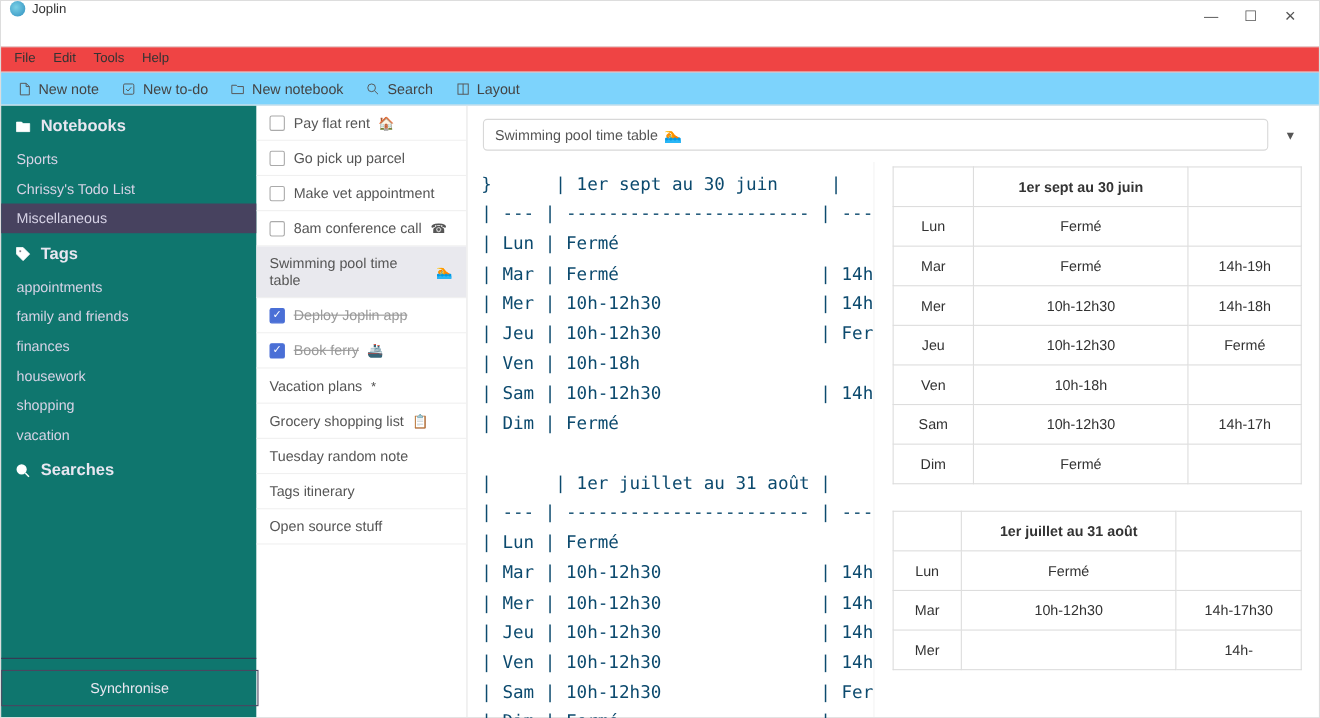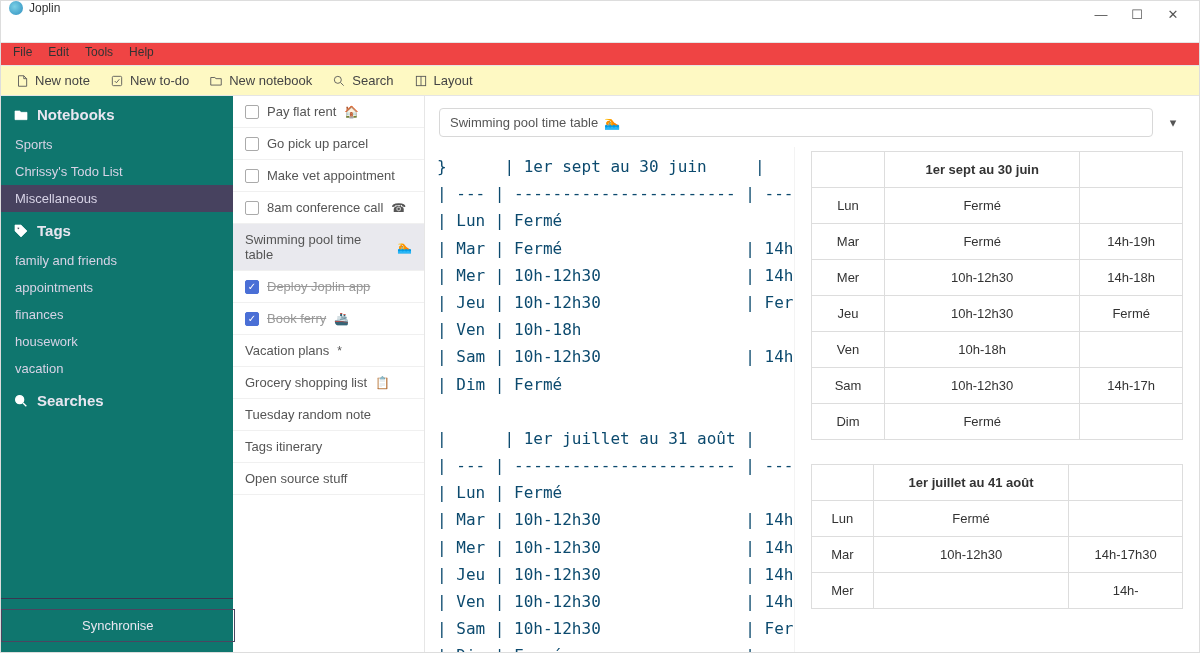--- a/index.html
+++ b/index.html
@@ -8,21 +8,21 @@
   
   .titlebar { display:flex; height:41px; padding:0 8px; background:#fff; }
   .titlebar .app-icon { width:14px; height:14px; border-radius:50%; background:radial-gradient(circle at 40% 40%, #7ad0e6, #2f8fbf); margin-right:6px; }
   .titlebar .title { font-size:12px; color:#333; }
   .titlebar .spacer { flex:1; }
   .winbtn { width:36px; height:26px; display:inline-flex; align-items:center; justify-content:center; color:#555; font-size:13px; }
   
   .menubar { display:flex; align-items:flex-start; height:24px; background:#ef4444; border-top:1px solid #e5e5e5; border-bottom:1px solid #e5e5e5; padding:0 4px; font-size:12px; color:#333; }
   .menubar .menuitem { padding:2px 8px; }
   
-  .toolbar { display:flex; align-items:center; height:30px; padding:3px 6px; background:#fef9c3; border-bottom:1px solid #e5e5e5; gap:4px; font-size:13px; color:#444; }
+  .toolbar { display:flex; align-items:center; height:30px; padding:3px 6px; background:#7dd3fc; border-bottom:1px solid #e5e5e5; gap:4px; font-size:13px; color:#444; }
   .tbtn { display:inline-flex; align-items:center; gap:6px; padding:3px 8px; border-radius:3px; }
   .tbtn svg { width:14px; height:14px; stroke:#555; fill:none; stroke-width:1.5; }
   
   .content { flex:1; display:flex; overflow:hidden; }
   .sidebar { width:232px; background:#0f766e; color:#e8e6f0; display:flex; flex-direction:column; font-size:13px; }
   .sidebar .section-head { display:flex; align-items:center; gap:8px; padding:10px 12px 8px 12px; font-weight:600; font-size:15px; }
   .sidebar .section-head svg { width:16px; height:16px; fill:#fff; stroke:#fff; }
   .sidebar .sb-item { padding:6px 14px; color:#d7d3e6; cursor:default; }
   .sidebar .sb-item.selected { background:#47425f; }
   .sidebar .sync { margin-top:auto; border-top:1px solid #3a3650; text-align:center; padding:10px 0; }
@@ -122,24 +122,25 @@
         </div>
 
       <div class="section-head">
         <svg viewBox="0 0 24 24">
             <path d="M3 3h9l9 9-9 9-9-9z" fill="#fff"></path>
             <circle cx="8" cy="8" r="1.5" fill="#2b2839"></circle>
           </svg>
         <span>Tags</span>
       </div>
       <div id="sb-tags">
+          <div class="sb-item">appointments</div>
           <div class="sb-item">family and friends</div>
-          <div class="sb-item">appointments</div>
           <div class="sb-item">finances</div>
           <div class="sb-item">housework</div>
+          <div class="sb-item">shopping</div>
           <div class="sb-item">vacation</div>
         </div>
 
       <div class="section-head">
         <svg viewBox="0 0 24 24" fill="none" stroke="#fff" stroke-width="2">
             <circle cx="10" cy="10" r="6"></circle>
             <path d="M15 15l5 5"></path>
           </svg>
         <span>Searches</span>
       </div>
@@ -273,21 +274,21 @@
                   <td>Dim</td>
                   <td>Fermé</td>
                   <td></td>
                 </tr>
               </tbody>
             </table>
             <table class="tt">
               <thead>
                 <tr>
                   <th></th>
-                  <th>1er juillet au 41 août</th>
+                  <th>1er juillet au 31 août</th>
                   <th></th>
                 </tr>
               </thead>
               <tbody>
                 <tr>
                   <td>Lun</td>
                   <td>Fermé</td>
                   <td></td>
                 </tr>
                 <tr>

